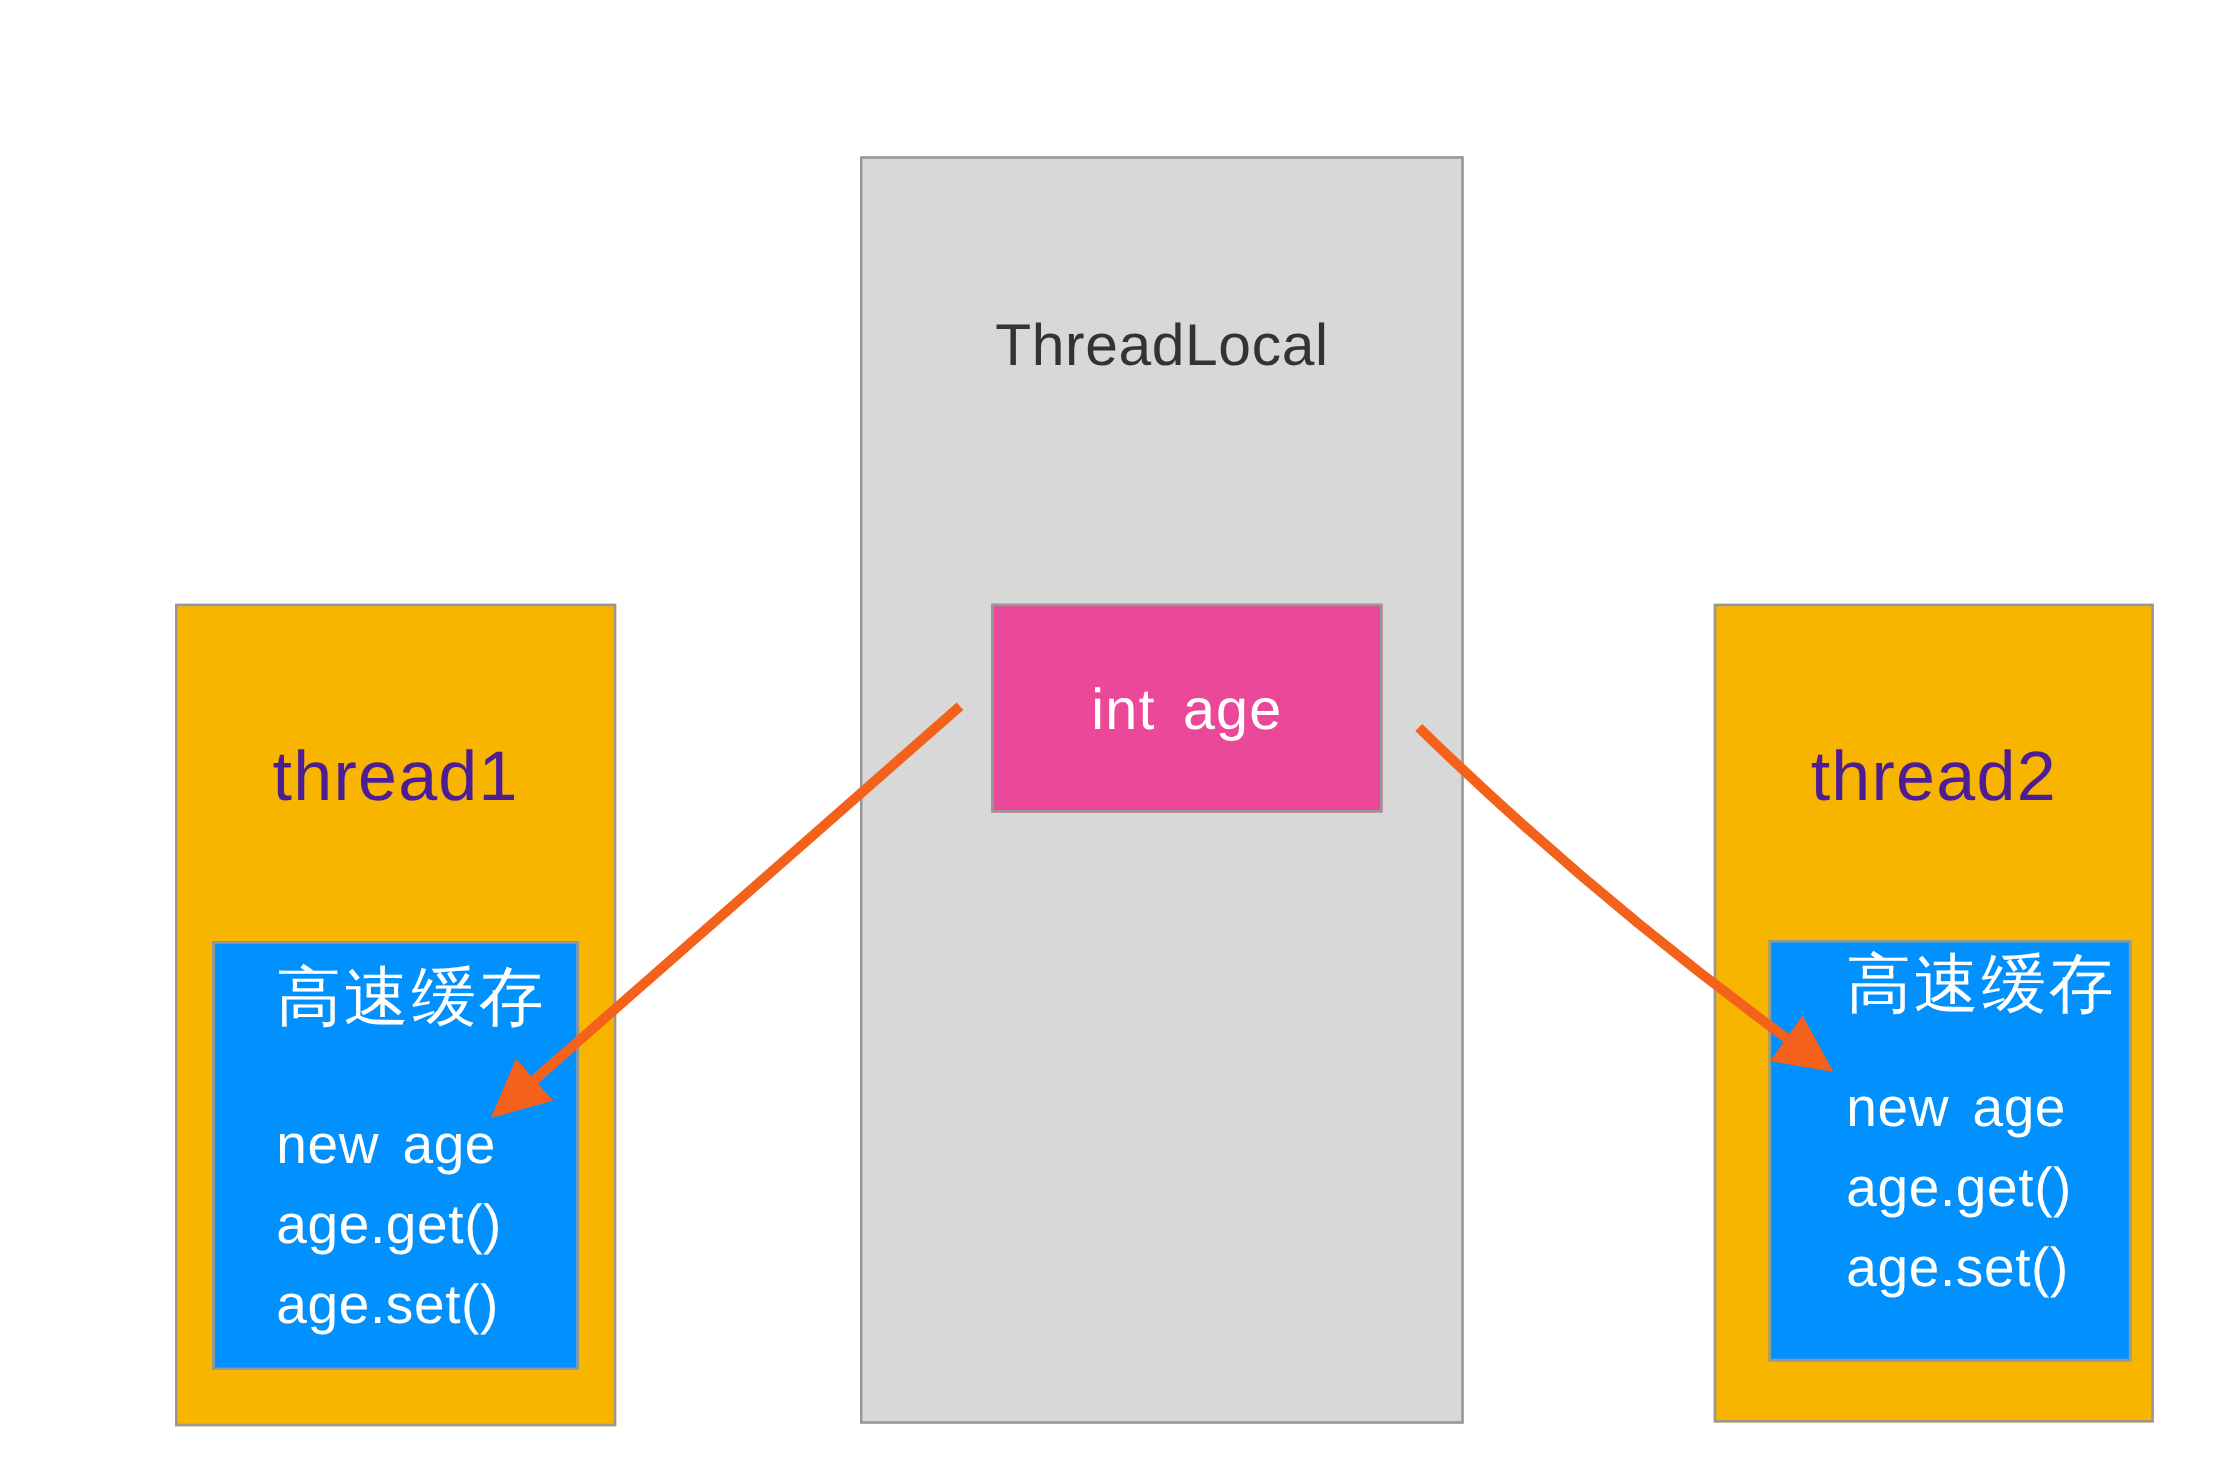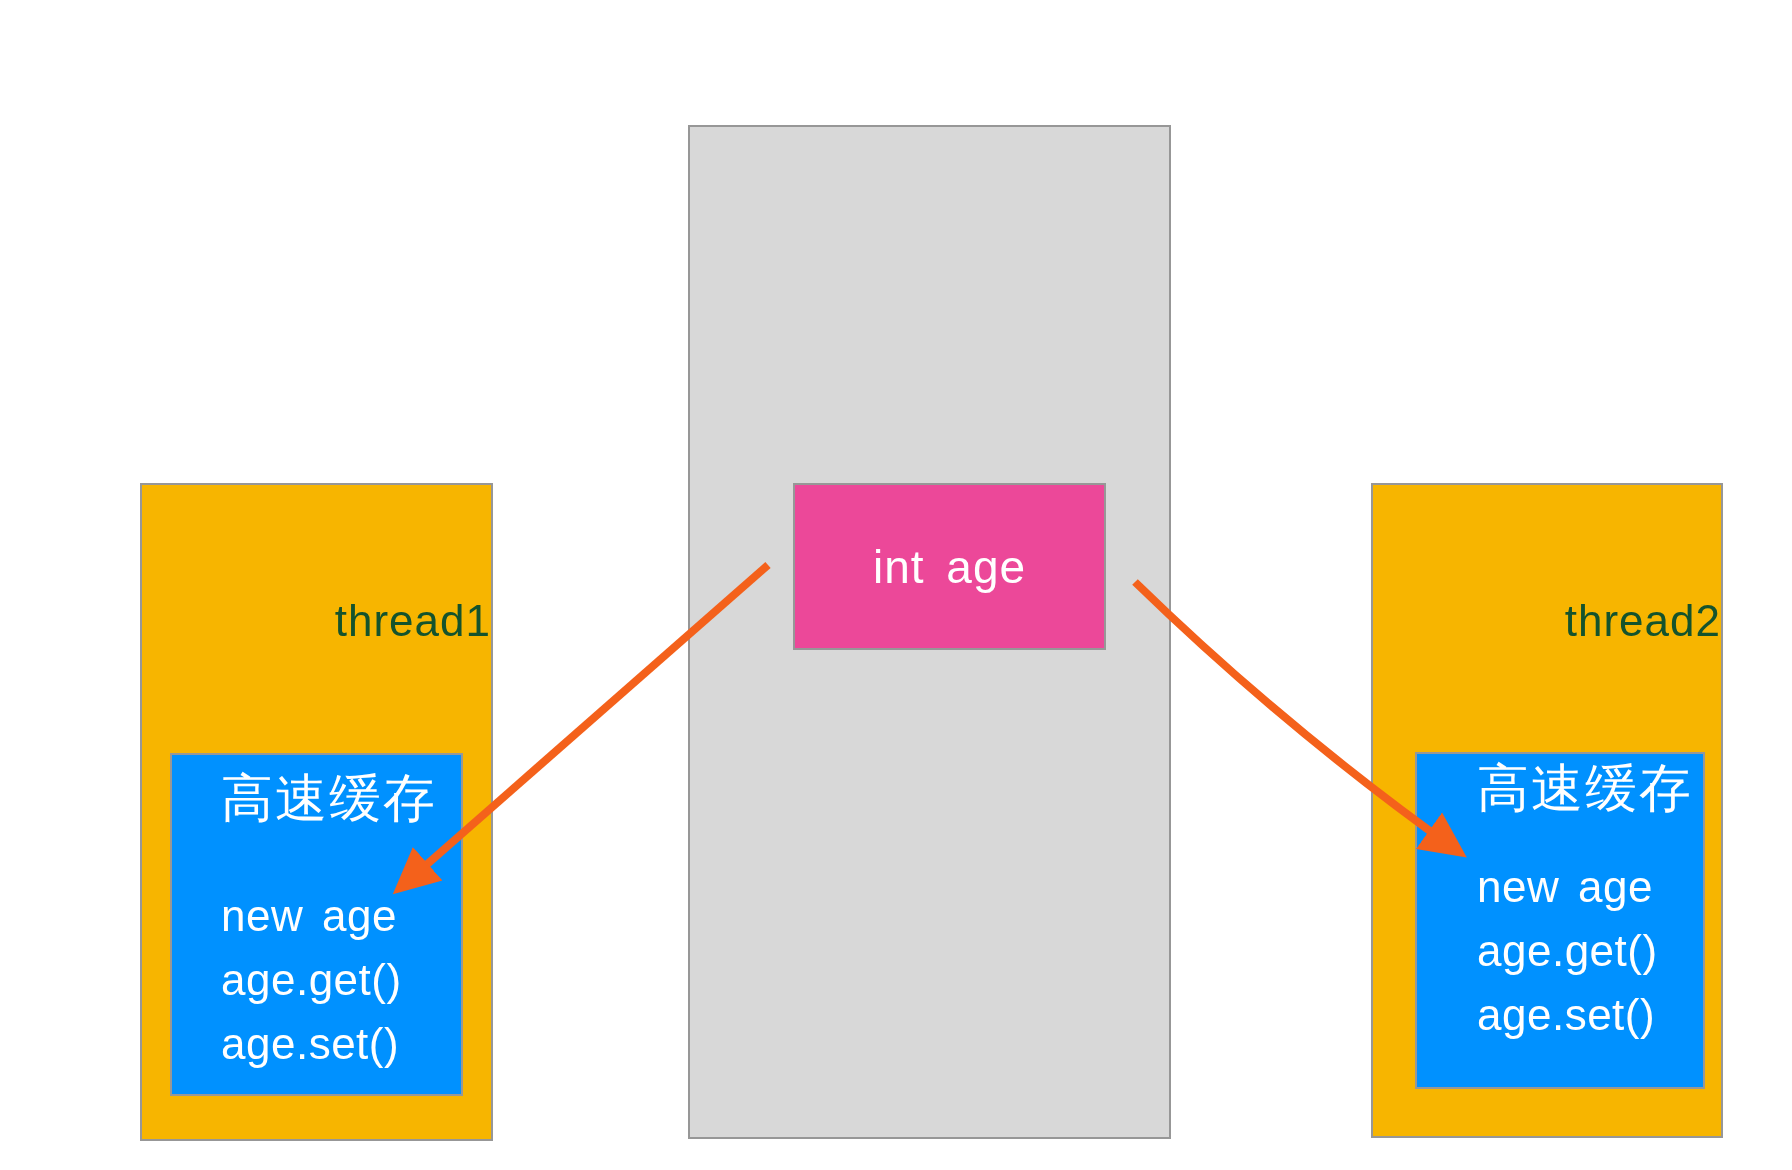--- a/index.html
+++ b/index.html
@@ -68,23 +68,23 @@
     border: 2px solid #979797;
     box-sizing: border-box;
   }
   .thread-box.left  { left: 140px;  width: 353px; height: 658px; }
   .thread-box.right { left: 1371px; width: 352px; height: 655px; }
   .thread-title {
     position: absolute;
     left: 0;
     top: 107px;
     width: 100%;
-    text-align: right;
-    color: #14532d;
-    font-size: 44px;
+    text-align: center;
+    color: #4c1d95;
+    font-size: 56px;
     line-height: 58px;
     letter-spacing: 1px;
   }
 
   
   .cache-box {
     position: absolute;
     background: #0091FF;
     border: 2px solid #979797;
     box-sizing: border-box;
@@ -134,20 +134,21 @@
     <defs>
       <marker id="ah" viewBox="0 0 6 6" markerWidth="6" markerHeight="6" refX="4.6" refY="3" orient="auto" markerUnits="strokeWidth">
         <path d="M0,0.2 L5.8,3 L0,5.8 Z" fill="#F4611B"></path>
       </marker>
     </defs>
     <line x1="768" y1="565" x2="400" y2="888" stroke="#F4611B" stroke-width="8" marker-end="url(#ah)"></line>
     <path d="M1135,582 Q1285,728 1459,852" fill="none" stroke="#F4611B" stroke-width="8" marker-end="url(#ah)"></path>
   </svg>
 
   <div class="container-box">
+    <div class="container-title">ThreadLocal</div>
     <div class="variable-box">
       <span class="variable-label">int age</span>
     </div>
   </div>
 
   <div class="thread-box left">
     <div class="thread-title">thread1</div>
     <div class="cache-box">
       <div class="cache-title">高速缓存</div>
       <div class="cache-lines">

